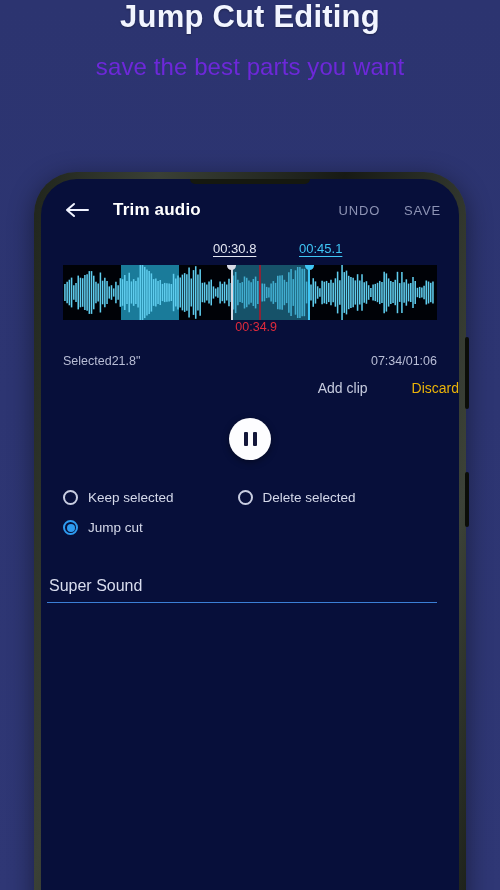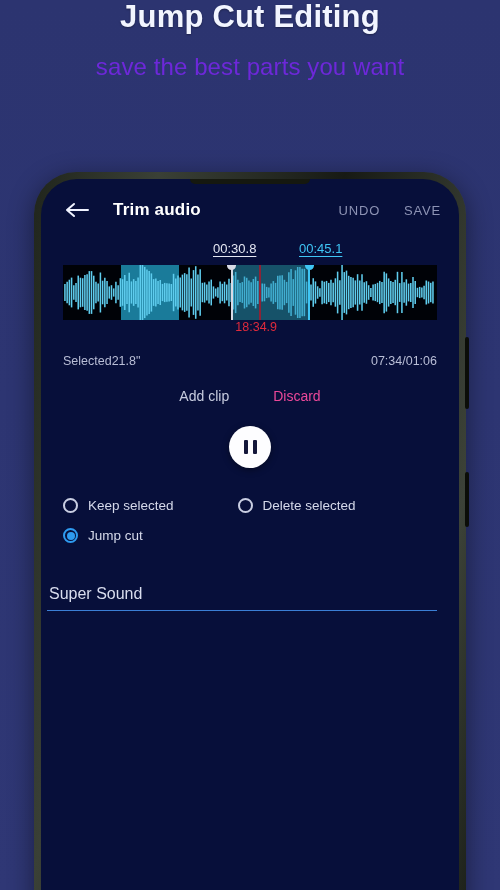--- a/index.html
+++ b/index.html
@@ -122,25 +122,25 @@
     top: 0px;
   }
   .meta-row {
     display: flex; justify-content: space-between;
     padding: 0 22px; margin-top: 14px;
   }
   .meta-text { font-size: 12.5px; color: #b9bed6; }
 
   
   .clip-row {
-    display: flex; justify-content: center; gap: 44px;
-    margin-top: 20px;
+    display: flex; justify-content: flex-end; gap: 44px;
+    margin-top: 12px;
   }
   .clip-link { font-size: 14px; color: #c7ccdf; }
-  .clip-link.accent { color: #ec4899; }
+  .clip-link.accent { color: #eab308; }
 
   
   .play-wrap { display: flex; justify-content: center; margin-top: 22px; }
   .play-btn {
     width: 42px; height: 42px; border-radius: 50%;
     background: #fdfdff;
     display: flex; align-items: center; justify-content: center;
     gap: 5px;
     box-shadow: 0 2px 7px rgba(0,0,0,.4);
   }
@@ -389,21 +389,21 @@
             </g>
         </svg>
         <div class="sel-region" style="left:45%;width:21%;">
           <div class="handle h1" style="left:-6px;"></div>
           <div class="handle h2" style="right:-6px;"></div>
         </div>
         <div class="playhead" style="left:52.5%;"></div>
       </div>
 
       <div style="position:relative;height:20px;">
-        <span class="playhead-lbl" style="left:calc(52.5% - 24px);">18:34.9</span>
+        <span class="playhead-lbl" style="left:calc(52.5% - 24px);">00:34.9</span>
       </div>
     </div>
 
     <div class="meta-row">
       <span class="meta-text">Selected21.8"</span>
       <span class="meta-text">07:34/01:06</span>
     </div>
 
     <div class="clip-row">
       <span class="clip-link">Add clip</span>

